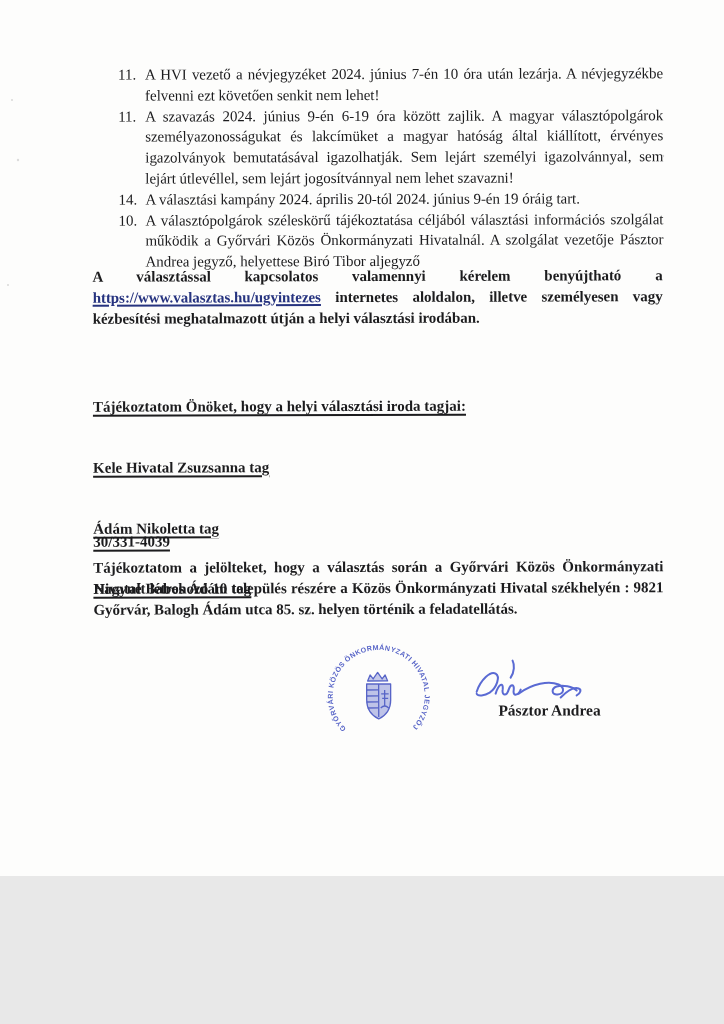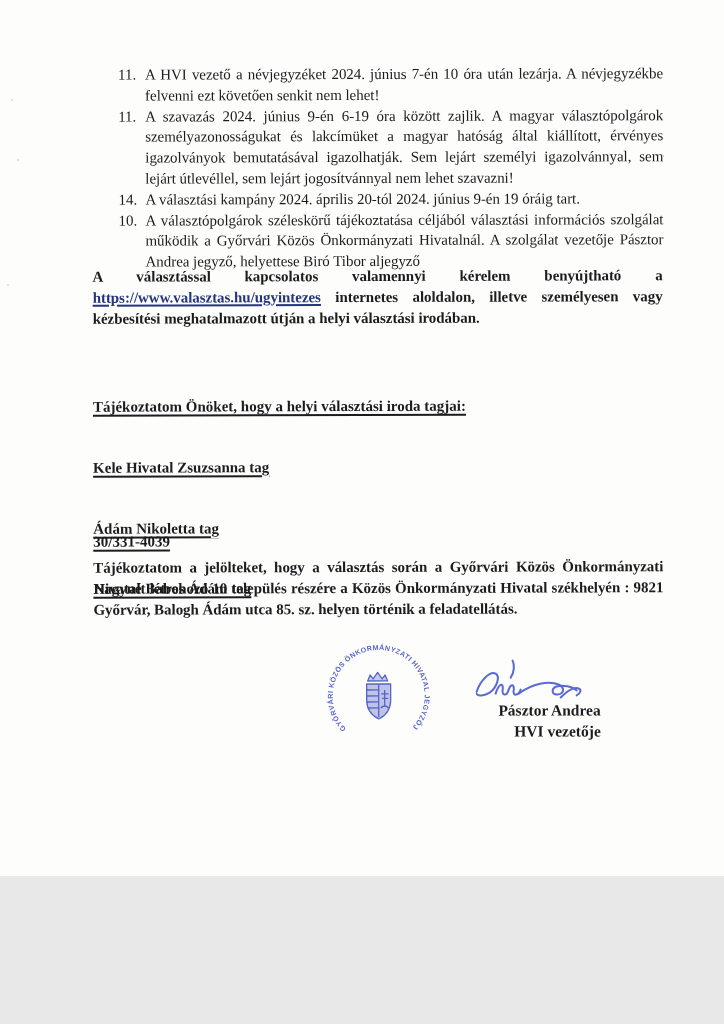--- a/index.html
+++ b/index.html
@@ -120,21 +120,20 @@
         <path d="M50,5 C52,9 52,16 48,22"></path>
         <path d="M14,36 C18,24 28,15 33,18 C38,21 34,32 27,37 C22,40 15,41 14,38"></path>
         <path d="M33,38 C36,28 41,26 40,34 C39,40 44,41 46,34 C48,28 52,28 51,35 C50,41 56,40 58,34"></path>
         <path d="M56,38 C70,28 86,25 96,29 C102,32 102,38 95,39 C89,40 88,33 94,31 C100,29 110,31 114,35"></path>
         <path d="M98,42 C104,36 110,31 116,33 C119,34 118,38 114,40"></path>
       </g>
     </svg>
 
     <div class="signer">
       <div>Pásztor Andrea</div>
-      <div>HVI vezetője</div>
     </div>
 
   </div>
 
   <svg class="artifacts" width="724" height="1024" viewBox="0 0 724 1024">
     <line x1="8" y1="1011" x2="716" y2="1018" stroke="#c6c6c6" stroke-width="1.3" opacity="0.85"></line>
     <circle cx="12" cy="100" r="1" fill="#d9d9d9"></circle>
     <circle cx="18" cy="160" r="1.2" fill="#dcdcdc"></circle>
     <circle cx="8" cy="285" r="1" fill="#d9d9d9"></circle>
     <circle cx="663" cy="156" r="1.2" fill="#cfcfcf"></circle>

